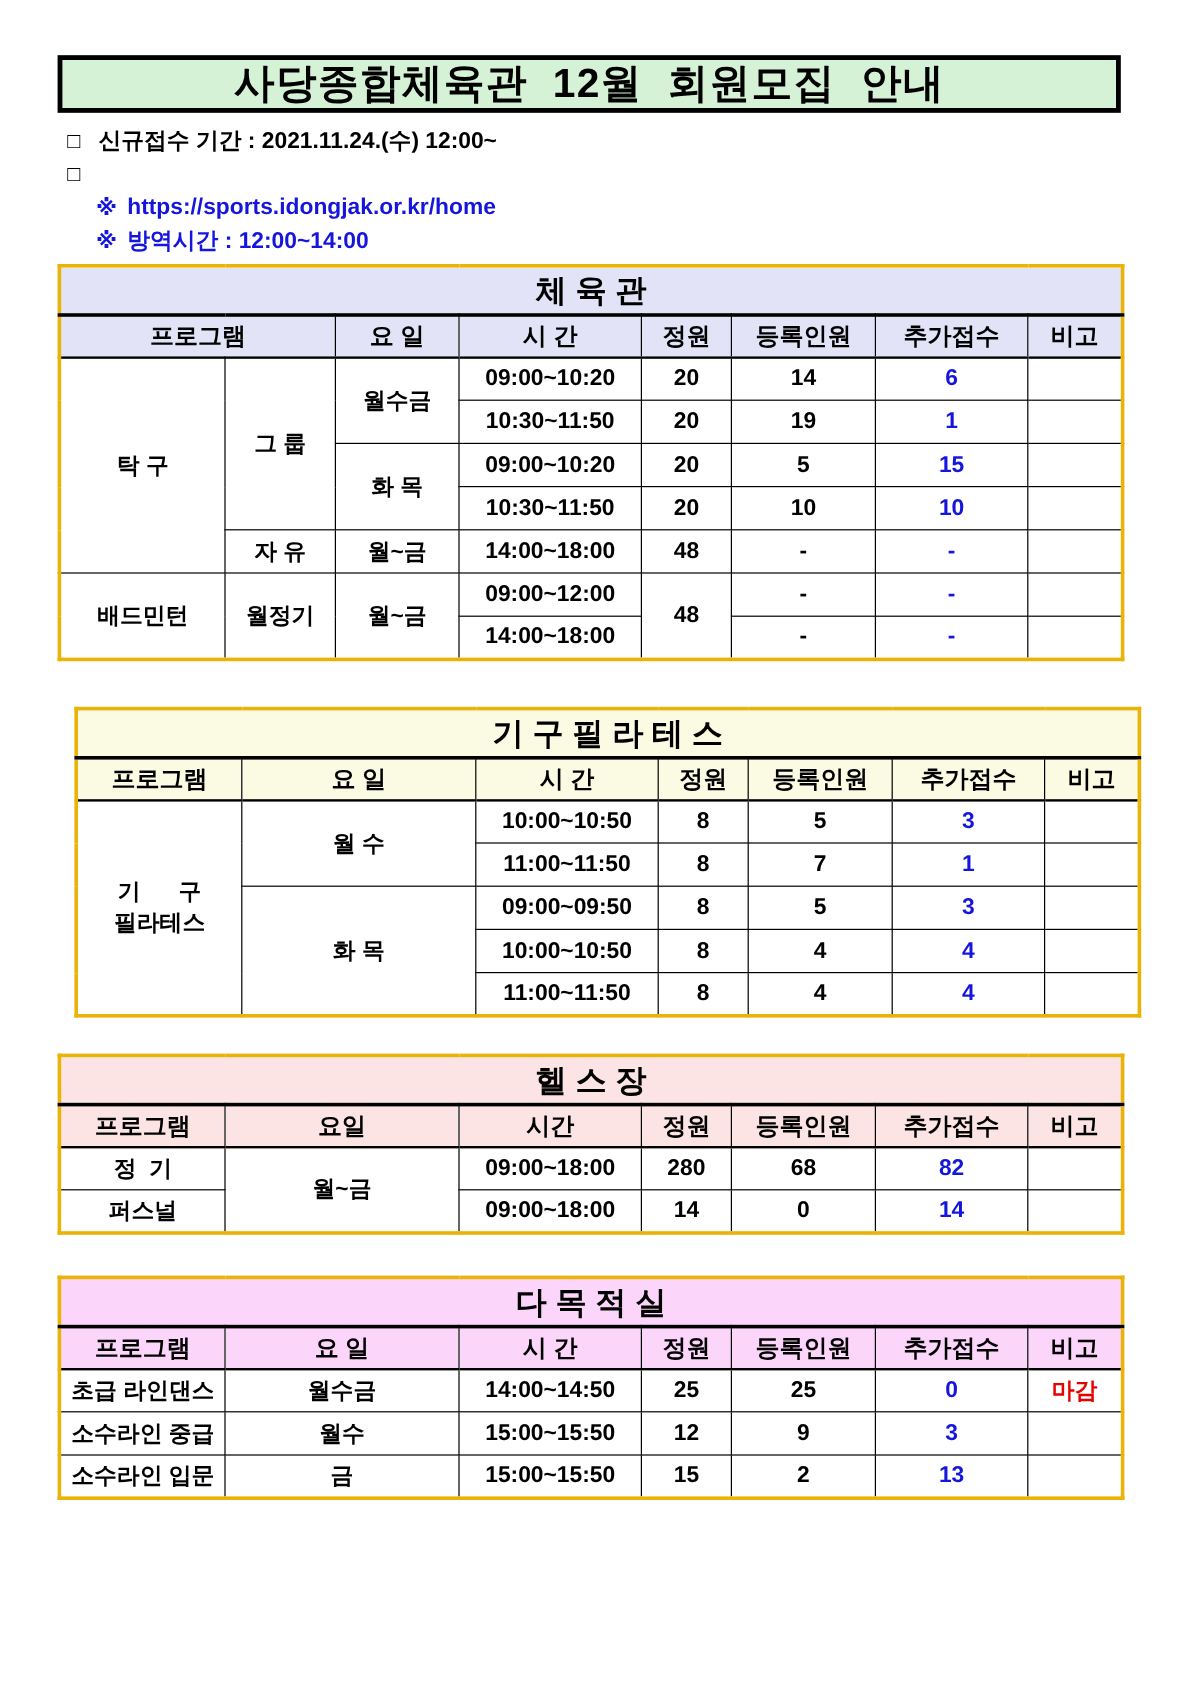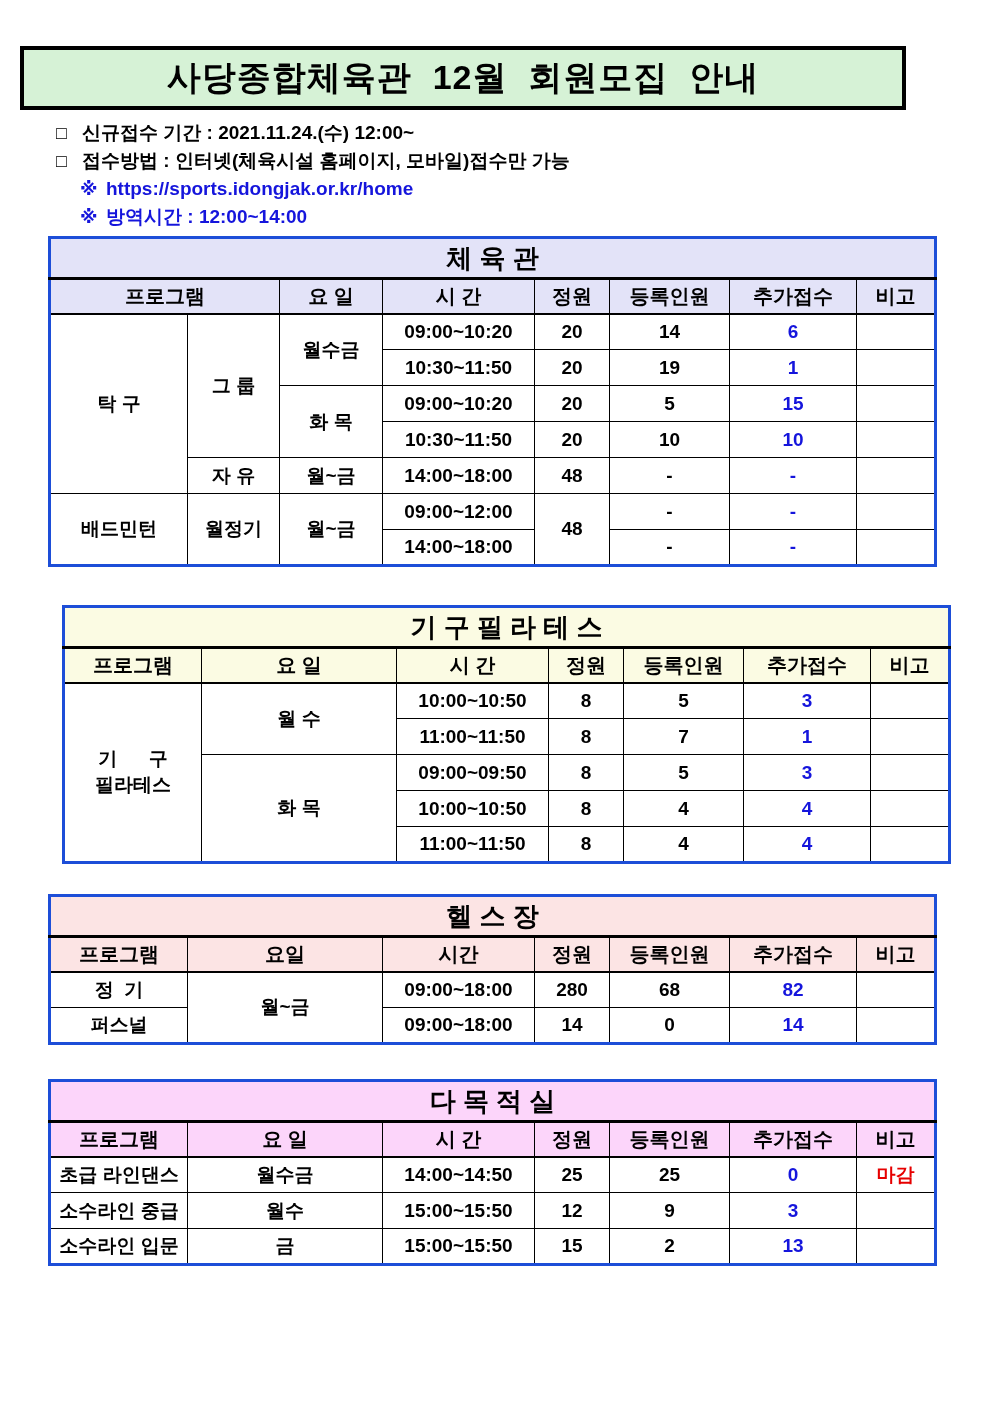--- a/index.html
+++ b/index.html
@@ -8,22 +8,22 @@
     width: 992px; height: 1403px;
     font-family: "Liberation Sans", "DejaVu Sans", sans-serif;
     font-weight: bold;
     color: #000;
     overflow: hidden;
   }
   .page { position: relative; width: 992px; height: 1403px; }
 
   
   .title-box {
-    margin: 46px 0 0 20px;
-    width: 886px; height: 64px;
+    margin: 46px 0 0 48px;
+    width: 886px; height: 48px;
     border: 4px solid #000;
     background: var(--title_bg, #D6F2D6);
     display: flex; align-items: center; justify-content: center;
   }
   .title-box span {
     font-size: 34px; letter-spacing: 1px; white-space: pre;
   }
 
   
   .notes { margin: 9px 0 0 56px; }
@@ -39,21 +39,21 @@
   
   .tbl-wrap { margin-left: 48px; }
   .t1 { margin-top: 5px; }
   .t2 { margin-top: 38px; padding-left: 14px; }
   .t3 { margin-top: 30px; }
   .t4 { margin-top: 34px; }
 
   table.grid {
     border-collapse: collapse;
     table-layout: fixed;
-    border: 3px solid #1d4ed8;
+    border: 3px solid #eab308;
   }
   table.grid td, table.grid th {
     border: 1.5px solid #000;
     text-align: center;
     vertical-align: middle;
     white-space: pre-wrap;
     overflow: hidden;
   }
   table.grid .tbl-title {
     background: var(--theme);
@@ -78,21 +78,20 @@
     <span>사당종합체육관  12월  회원모집  안내</span>
   </div>
 
   <div class="notes">
     <div class="note-line">
       <span class="bullet">□</span>
       <span class="note-text">신규접수 기간 : 2021.11.24.(수) 12:00~</span>
     </div>
     <div class="note-line">
       <span class="bullet">□</span>
-      <span class="note-text">접수방법 : 인터넷(체육시설 홈페이지, 모바일)접수만 가능</span>
     </div>
     <div class="note-line indent blue">
       <span class="bullet">※</span>
       <span class="note-text">https://sports.idongjak.or.kr/home</span>
     </div>
     <div class="note-line indent blue">
       <span class="bullet">※</span>
       <span class="note-text">방역시간 : 12:00~14:00</span>
     </div>
   </div>

